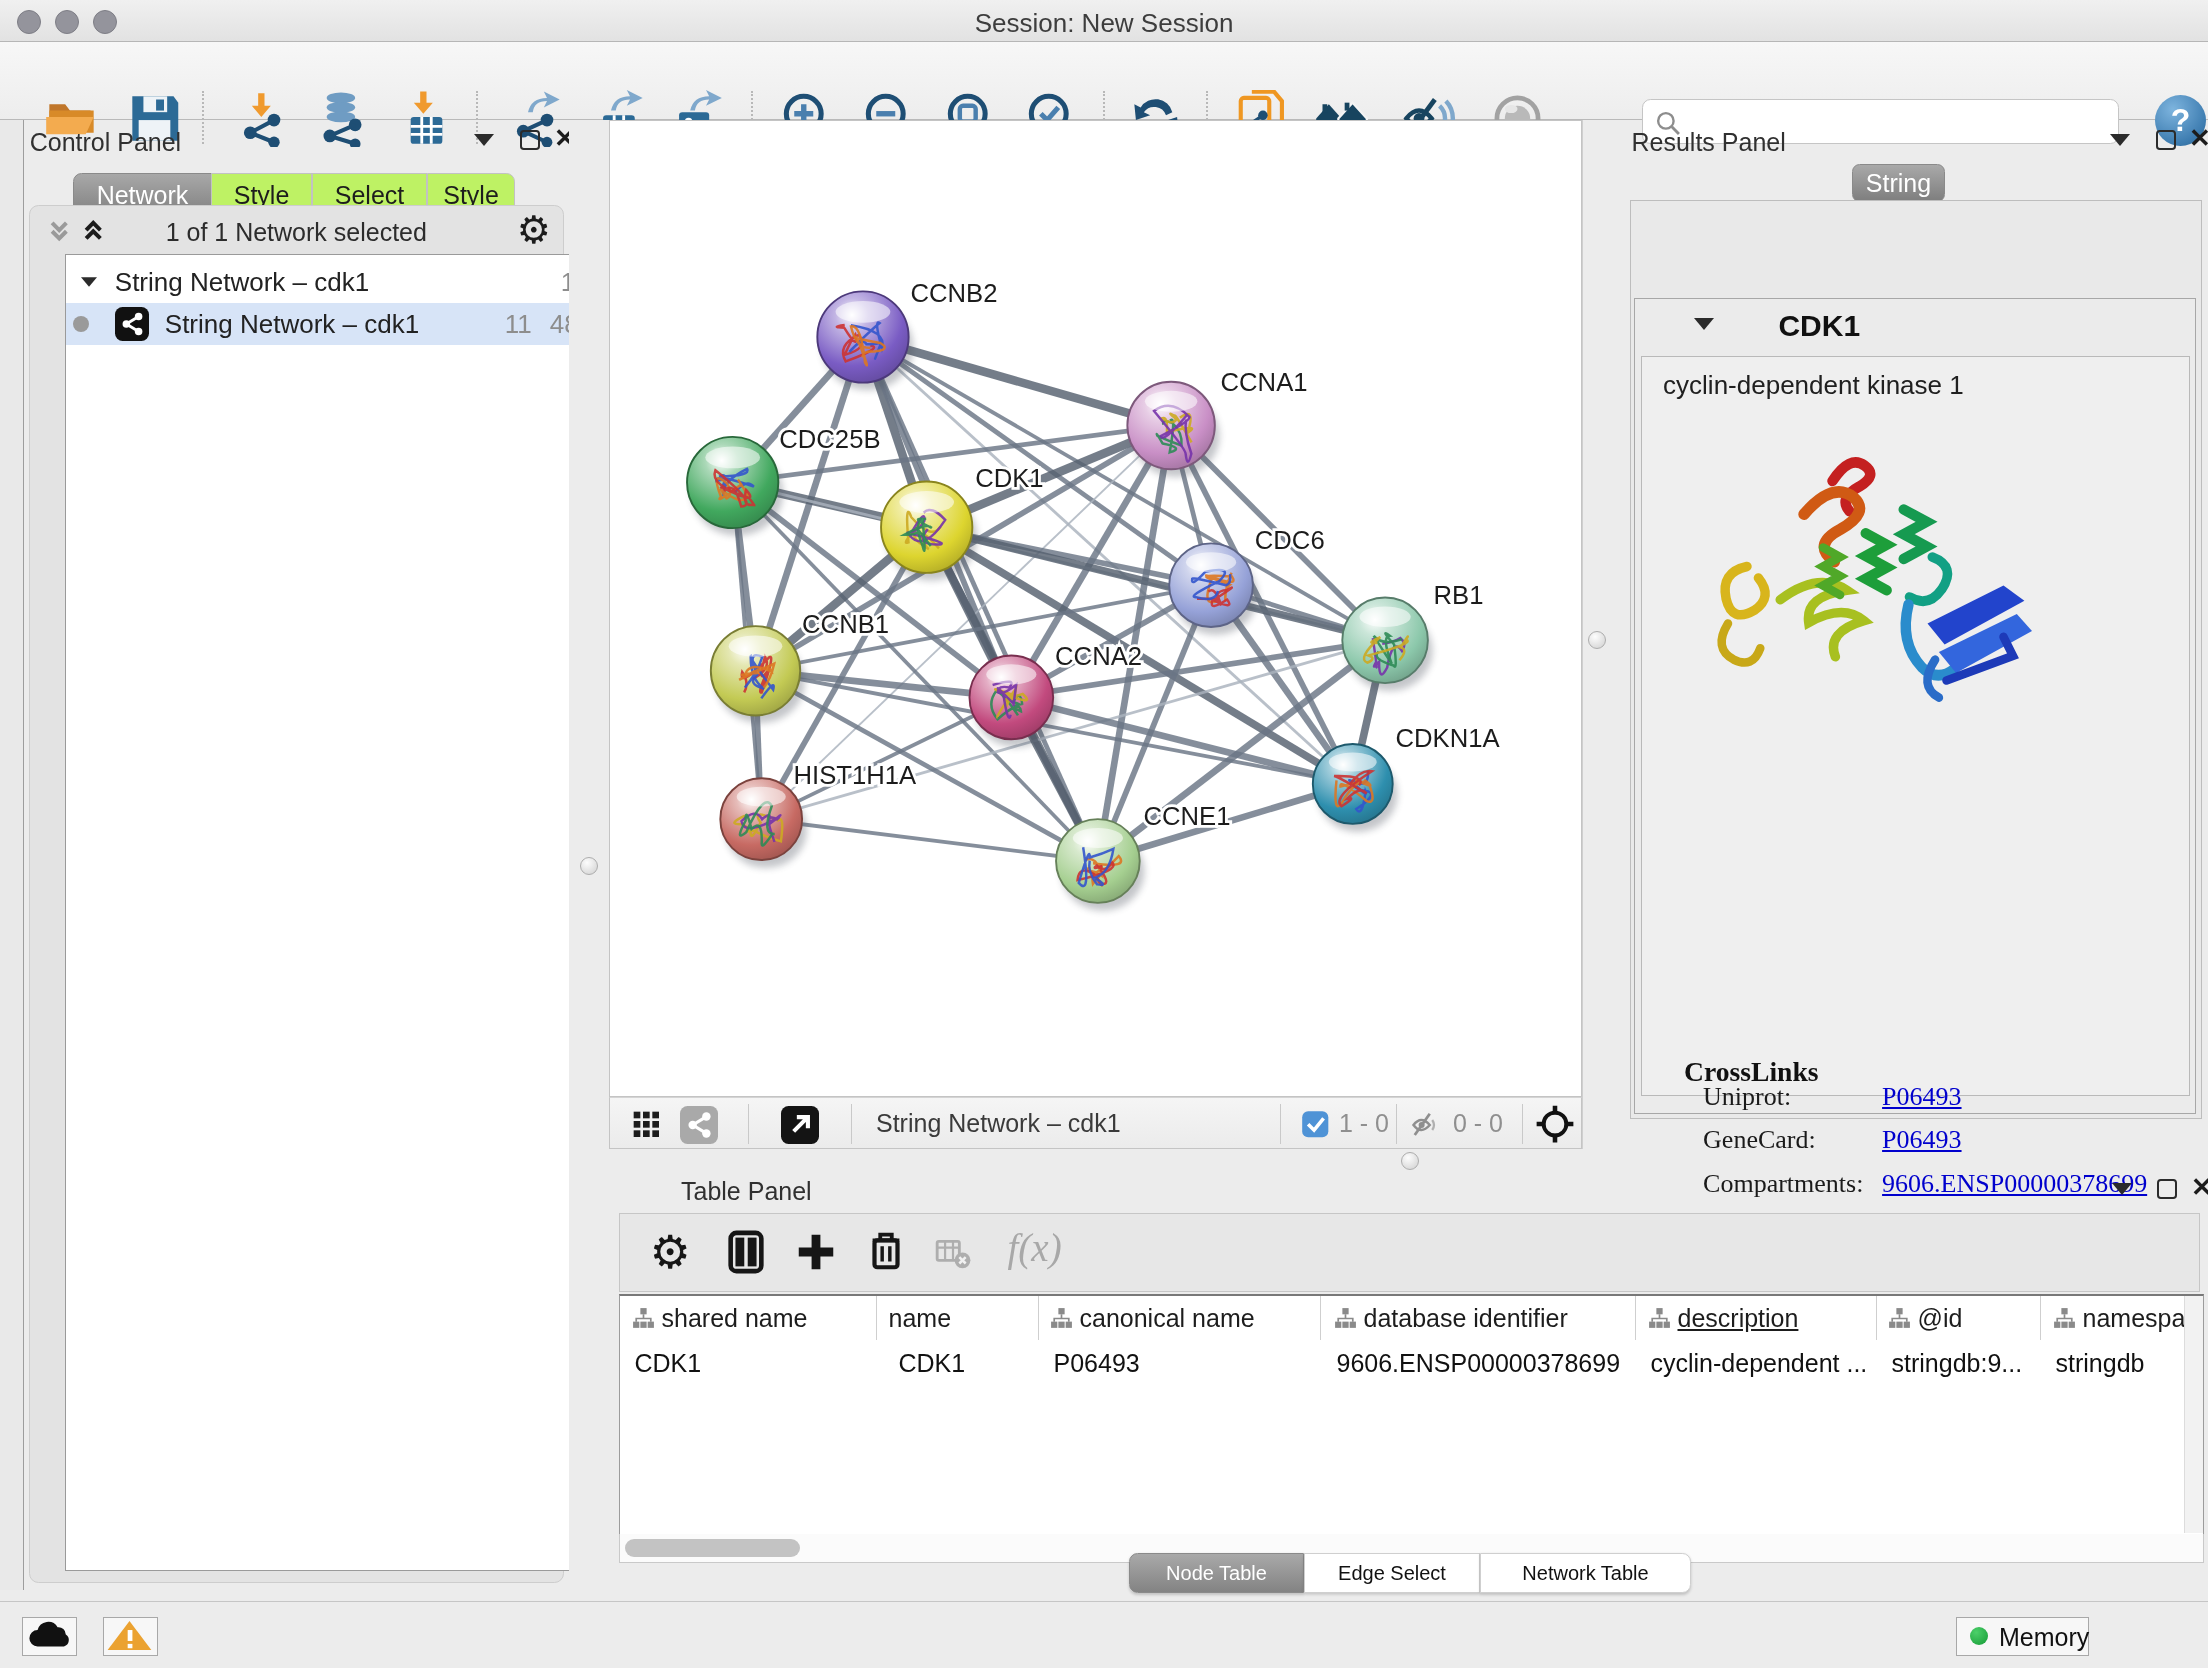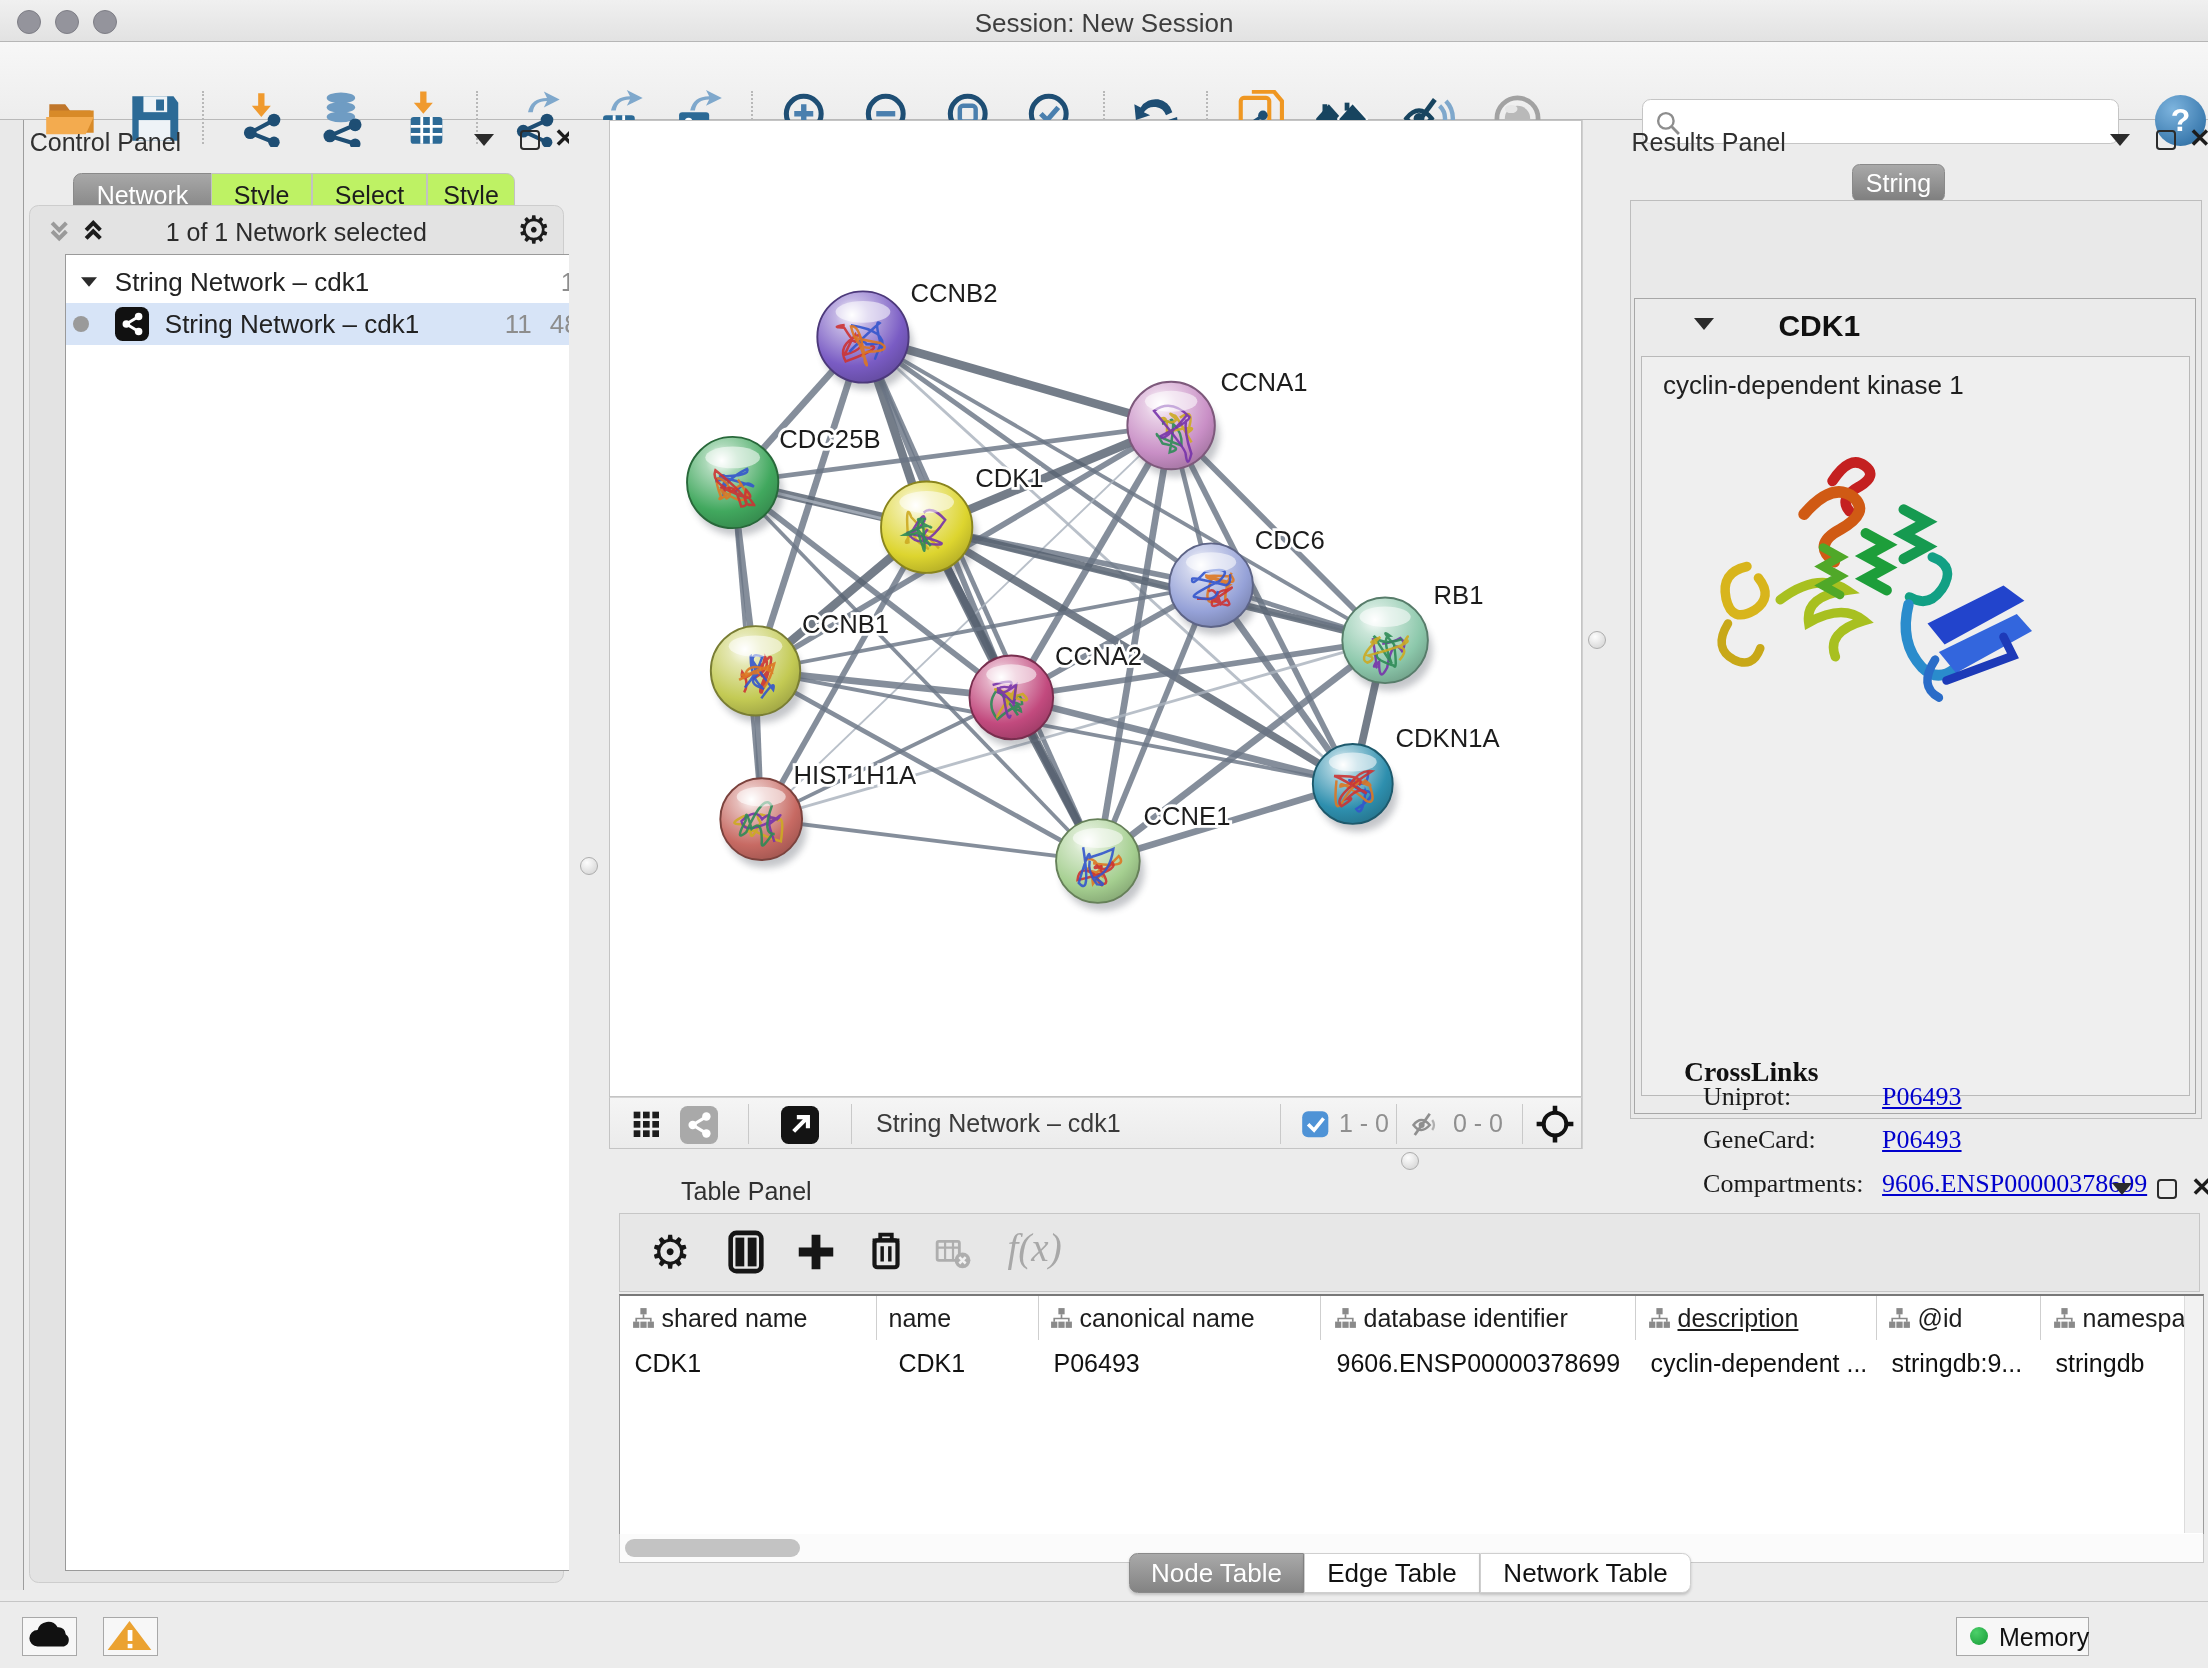--- a/index.html
+++ b/index.html
@@ -106,21 +106,21 @@
     border-right:1px solid #cfcfcf; overflow:hidden; }
   .th .thlab { margin-left:42px; }
   .th.noicon .thlab { margin-left:12px; }
   .td { position:absolute; top:46px; height:42px; font-size:25px; color:#111; line-height:42px; overflow:hidden; }
   .tree-ico { position:absolute; left:11.4px; top:9.5px; }
   .hscroll { position:absolute; left:9.5px; top:362px; width:1585px; height:28.5px;
     background:#fbfbfb; border:1px solid #c9c9c9; border-top:none; }
   .hthumb { position:absolute; left:5.7px; top:4.8px; width:175px; height:18px;
     background:#c3c3c3; border-radius:9.5px; }
   .bottab { position:absolute; top:381px; height:40px; background:#fff; border:1px solid #cfcfcf;
-    font-size:26px; text-align:center; line-height:38px; color:#111; box-shadow:0 1.9px 2.9px rgba(0,0,0,.18); }
+    font-size:20px; text-align:center; line-height:38px; color:#111; box-shadow:0 1.9px 2.9px rgba(0,0,0,.18); }
   .bottab.sel { background:linear-gradient(#a9a9a9,#838383); color:#fff; border-color:#8a8a8a; }
 
   
   .statusbar { position:absolute; left:0; top:1601px; width:2208px; height:68px;
     background:#ececec; border-top:1.9px solid #c6c6c6; }
   .sb-btn { position:absolute; top:15px; height:39px; background:#f7f7f7; border:1.9px solid #a8a8a8; }
   .mem-dot { position:absolute; left:13.3px; top:8.6px; width:18px; height:18px; border-radius:50%;
     background:radial-gradient(circle at 35% 30%, #4cd06a, #159a35); }
   .gearglyph { font-family:"DejaVu Sans", sans-serif; }
   .fx { font-family:"Liberation Serif", serif; font-style:italic; font-size:39px; color:#a8a8a8; }
@@ -762,21 +762,21 @@
         <div class="td" style="left: 1436px; width: 285px;">stringdb</div>
       </div>
     <div class="abs" style="right:0;top:0;width:19px;height:237px;background:#f2f2f2;border-left:1px solid #dcdcdc"></div>
   </div>
 
   <div class="hscroll">
     <div class="hthumb"></div>
   </div>
 
   <div class="bottab sel" style="left:520px;width:175px;border-radius:8.6px 0 0 8.6px">Node Table</div>
-  <div class="bottab" style="left:695px;width:176px">Edge Table</div>
+  <div class="bottab" style="left:695px;width:176px">Edge Select</div>
   <div class="bottab" style="left:871px;width:211px;border-radius:0 8.6px 8.6px 0">Network Table</div>
 </div>
 
 <div class="statusbar">
   <div class="sb-btn" style="left:22px;width:55px">
     <svg width="51" height="35" viewBox="0 0 28 18">
       <path d="M8 15 a4.5 4.5 0 0 1 0-9 a6 6 0 0 1 11-1.5 a4 4 0 0 1 4.5 4 a3.6 3.6 0 0 1-1 6.5z" fill="#111"></path>
     </svg>
   </div>
   <div class="sb-btn" style="left:103px;width:55px">

